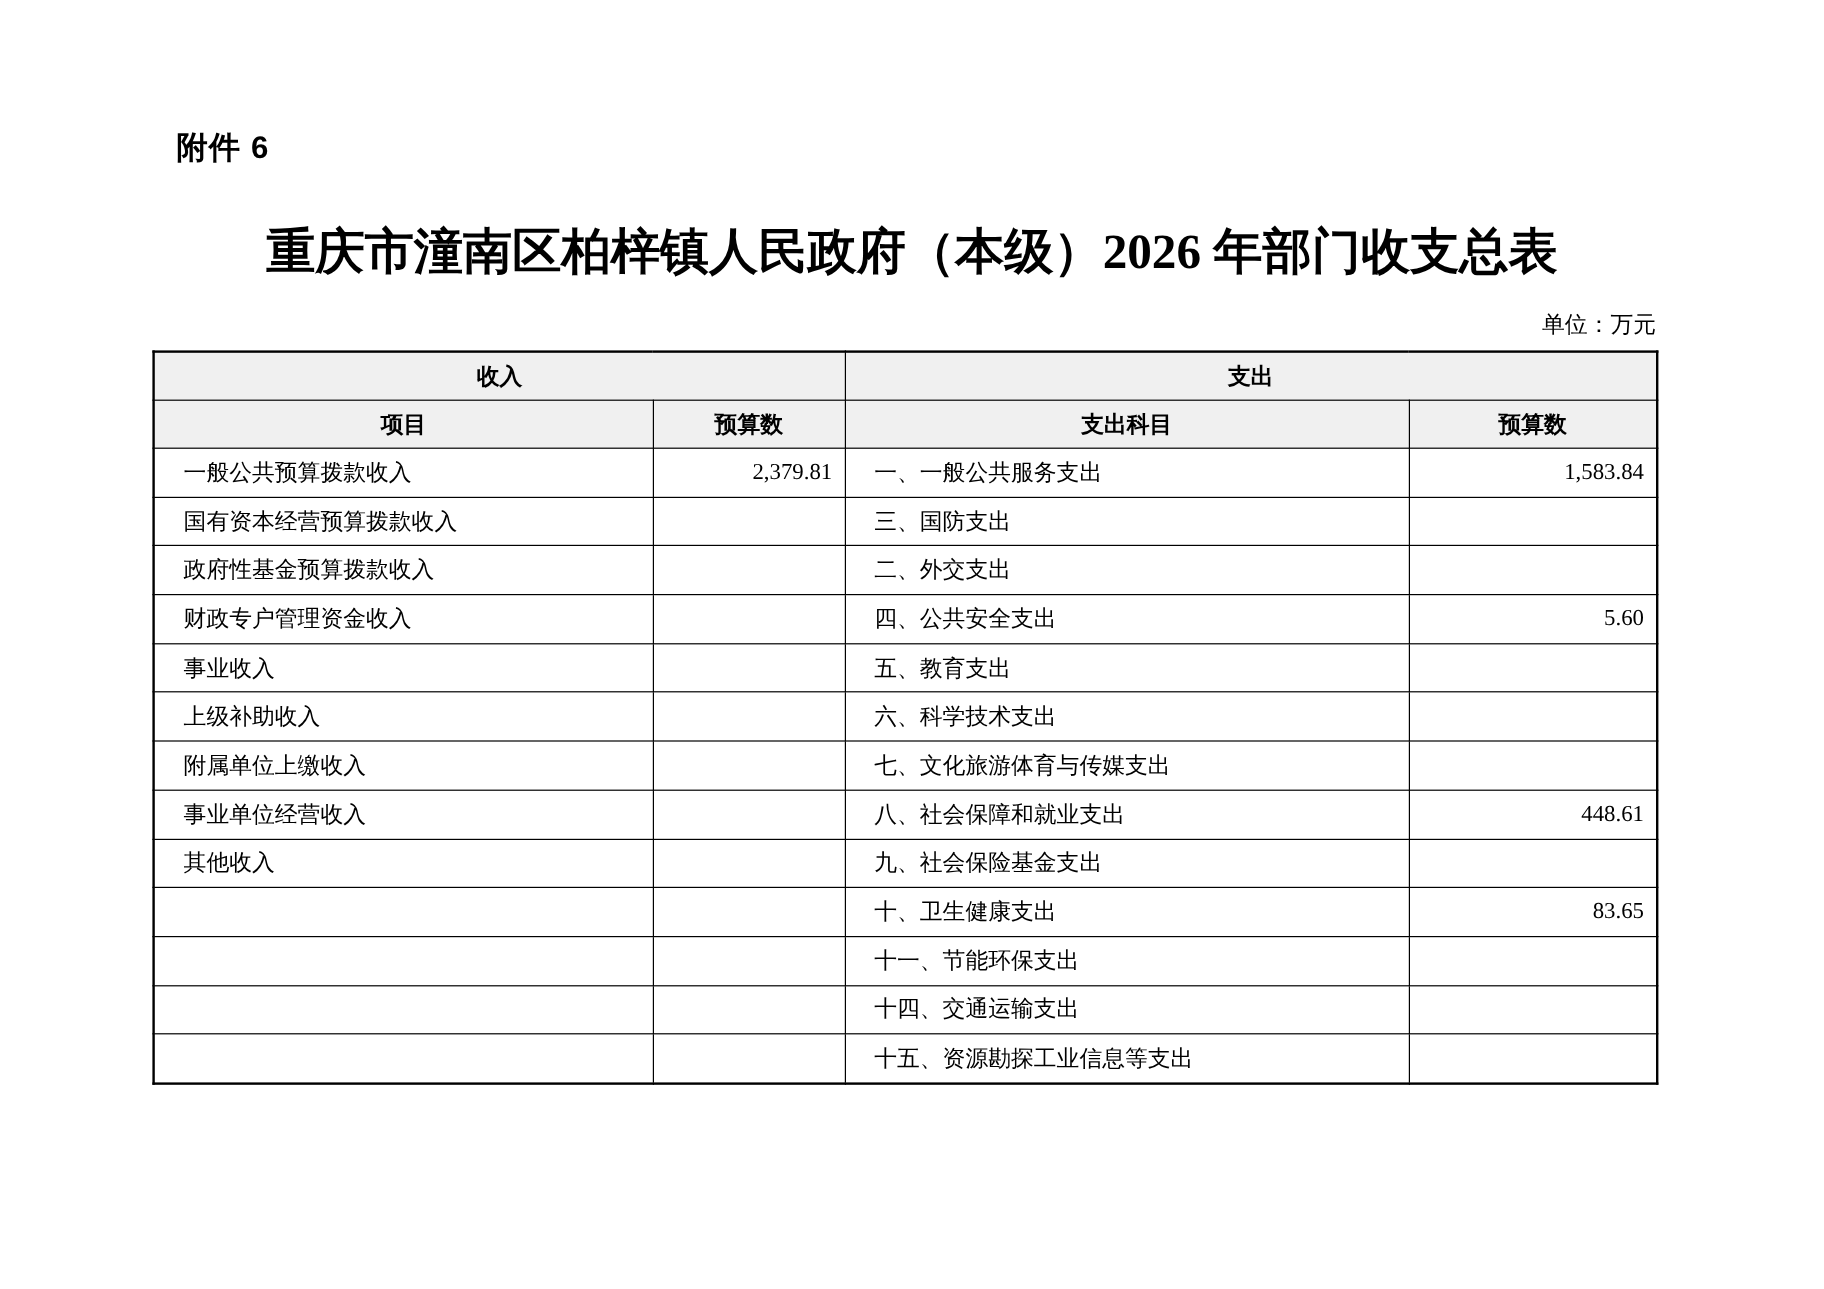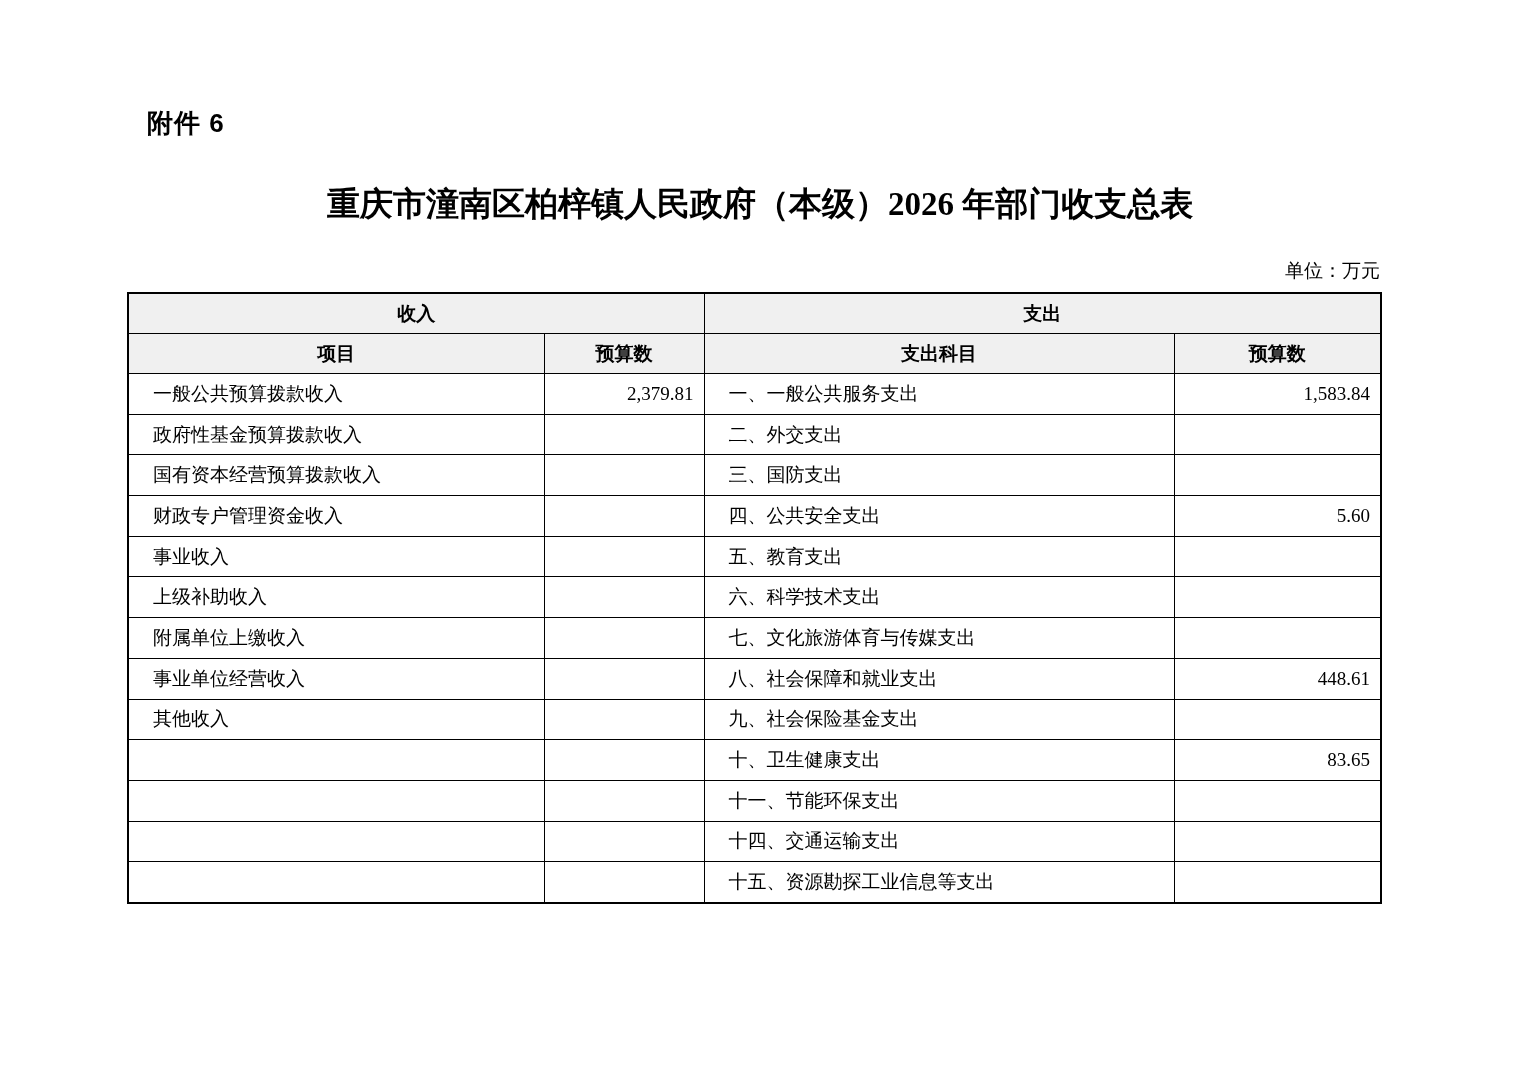--- a/index.html
+++ b/index.html
@@ -26,21 +26,21 @@
     letter-spacing: 1px;
     margin-left: 20px;
   }
   .doc-title {
     position: absolute;
     left: 0;
     top: 182px;
     width: 1520px;
     text-align: center;
     font-weight: bold;
-    font-size: 33px;
+    font-size: 41px;
     font-family: "Liberation Serif", "DejaVu Serif", serif;
   }
   .unit-note {
     position: absolute;
     top: 258px;
     left: 127px;
     width: 1253px;
     text-align: right;
     font-size: 19px;
   }
@@ -127,29 +127,29 @@
         </tr>
       </thead>
       <tbody>
           <tr>
             <td class="td-left">一般公共预算拨款收入</td>
             <td class="td-right">2,379.81</td>
             <td class="td-left">一、一般公共服务支出</td>
             <td class="td-right">1,583.84</td>
           </tr>
           <tr>
+            <td class="td-left">国有资本经营预算拨款收入</td>
+            <td class="td-right"></td>
+            <td class="td-left">三、国防支出</td>
+            <td class="td-right"></td>
+          </tr>
+          <tr>
             <td class="td-left">政府性基金预算拨款收入</td>
             <td class="td-right"></td>
             <td class="td-left">二、外交支出</td>
-            <td class="td-right"></td>
-          </tr>
-          <tr>
-            <td class="td-left">国有资本经营预算拨款收入</td>
-            <td class="td-right"></td>
-            <td class="td-left">三、国防支出</td>
             <td class="td-right"></td>
           </tr>
           <tr>
             <td class="td-left">财政专户管理资金收入</td>
             <td class="td-right"></td>
             <td class="td-left">四、公共安全支出</td>
             <td class="td-right">5.60</td>
           </tr>
           <tr>
             <td class="td-left">事业收入</td>

